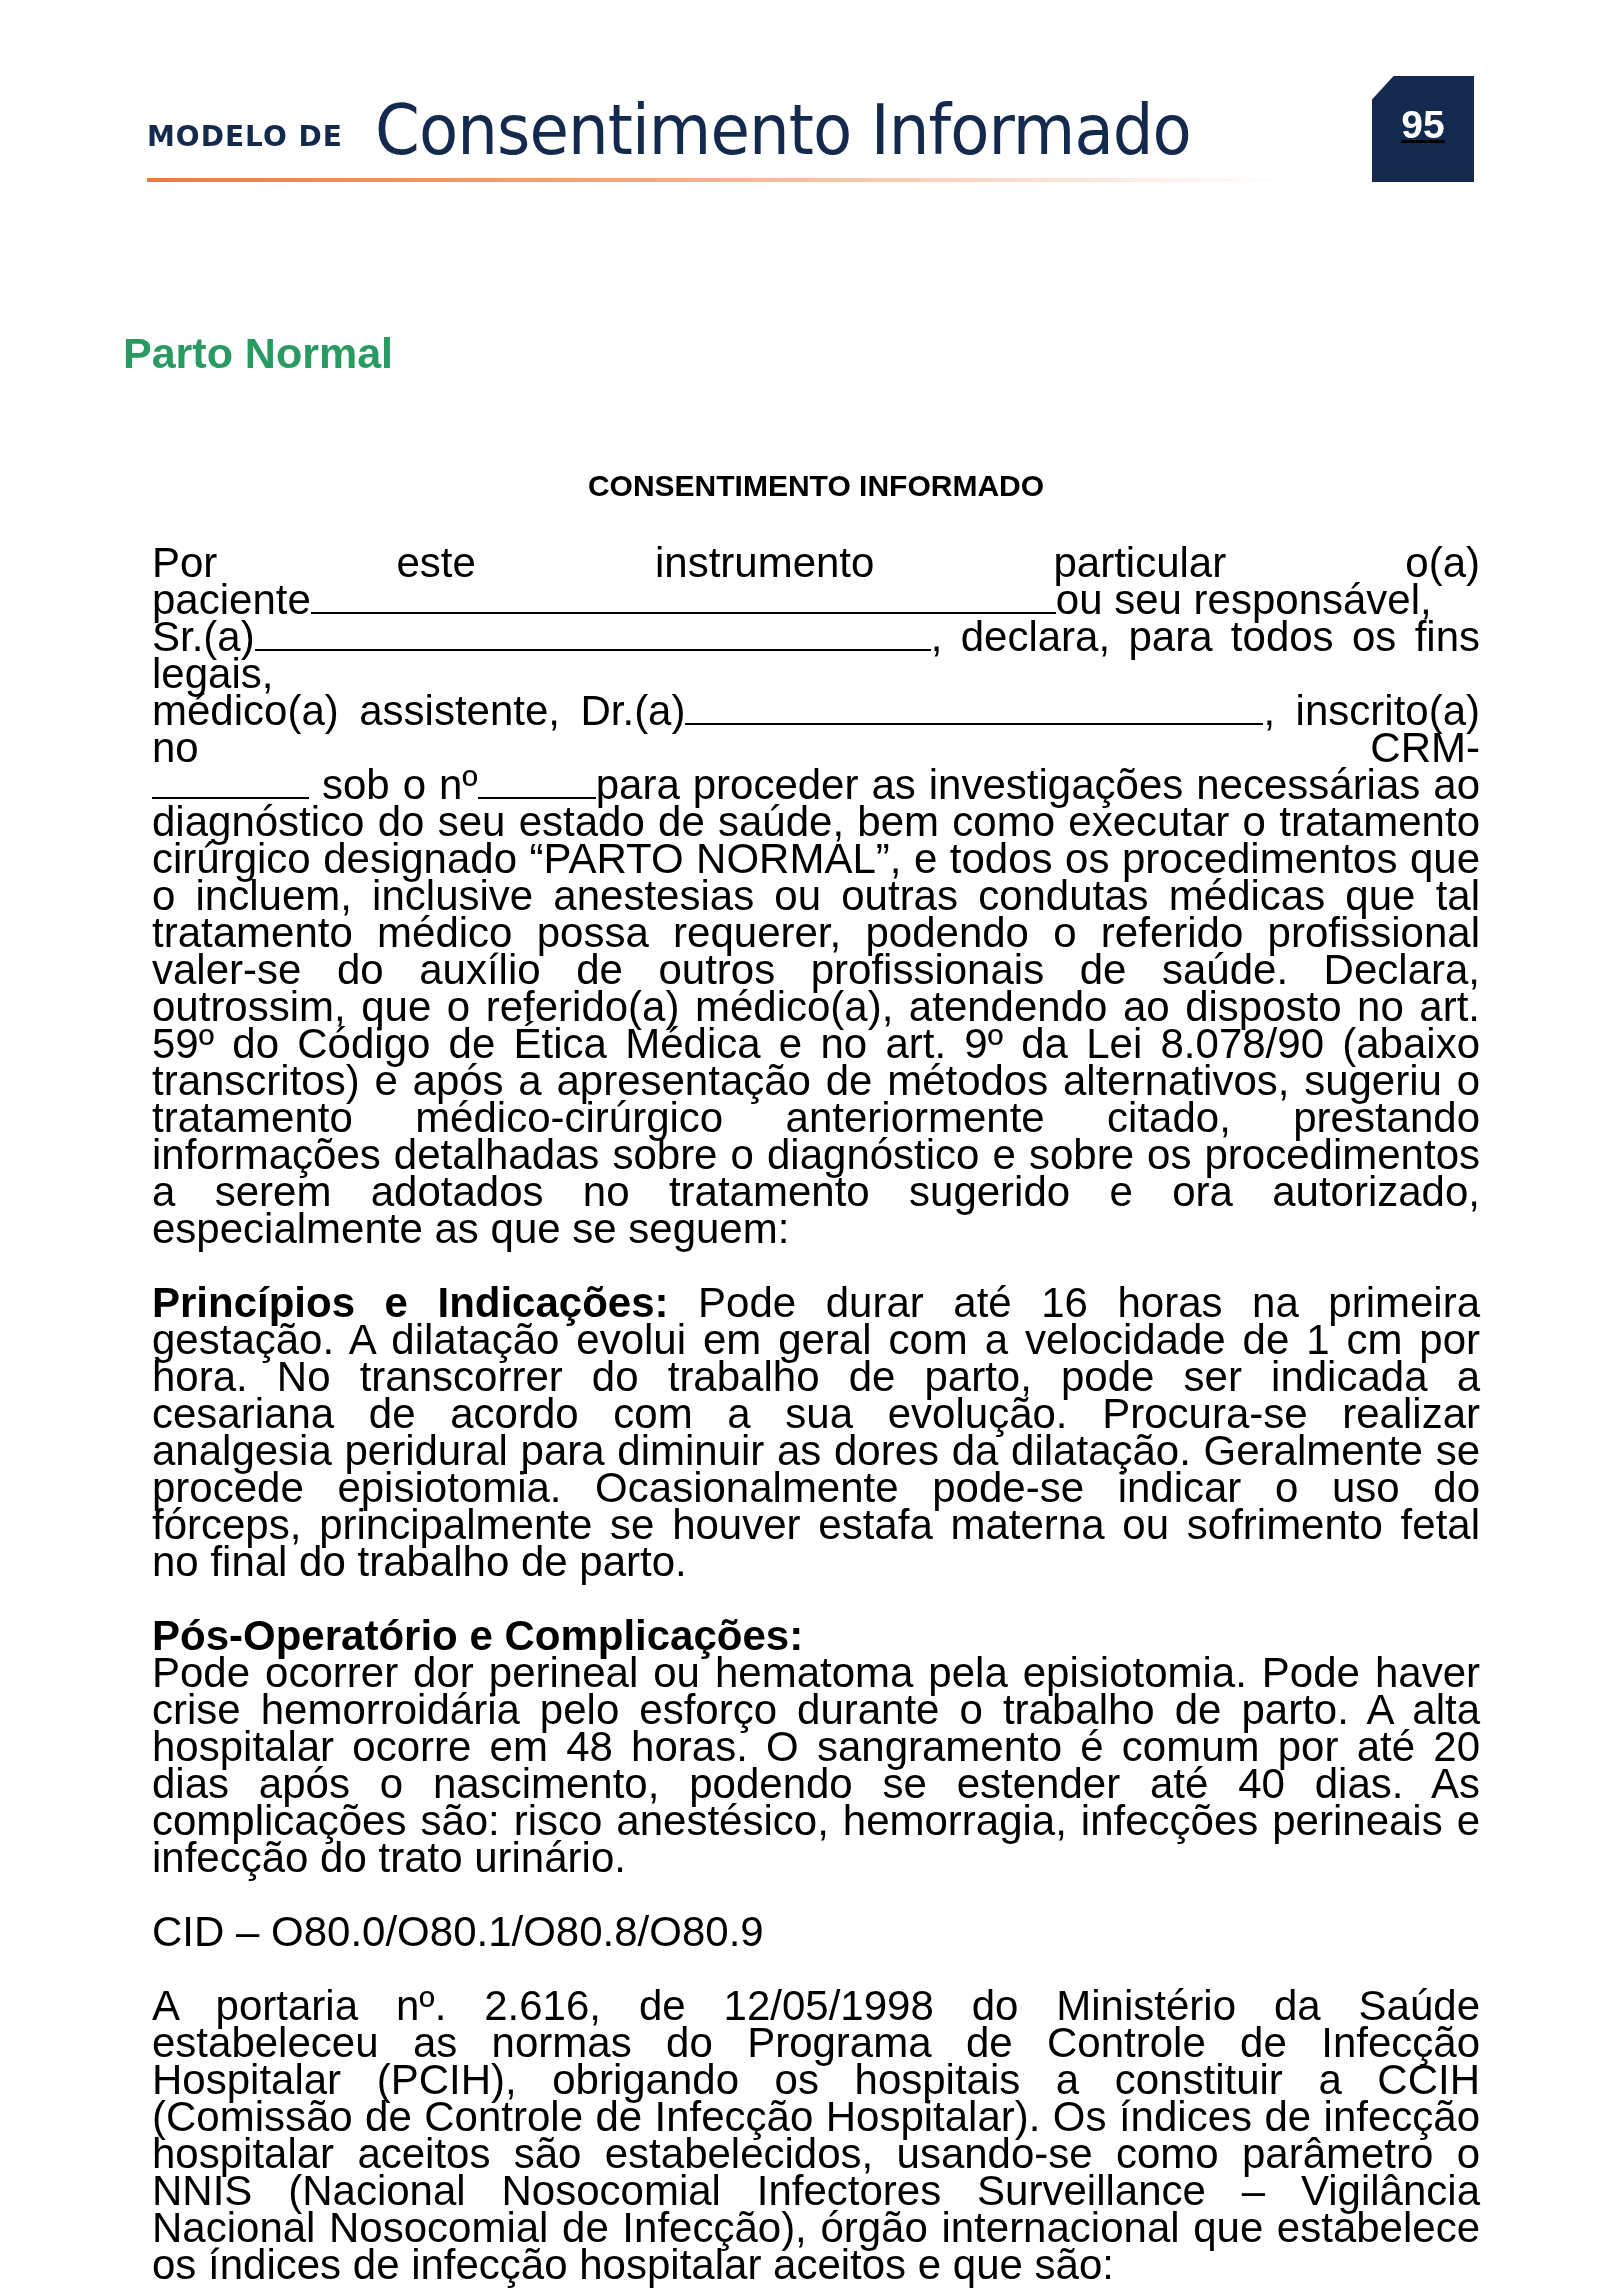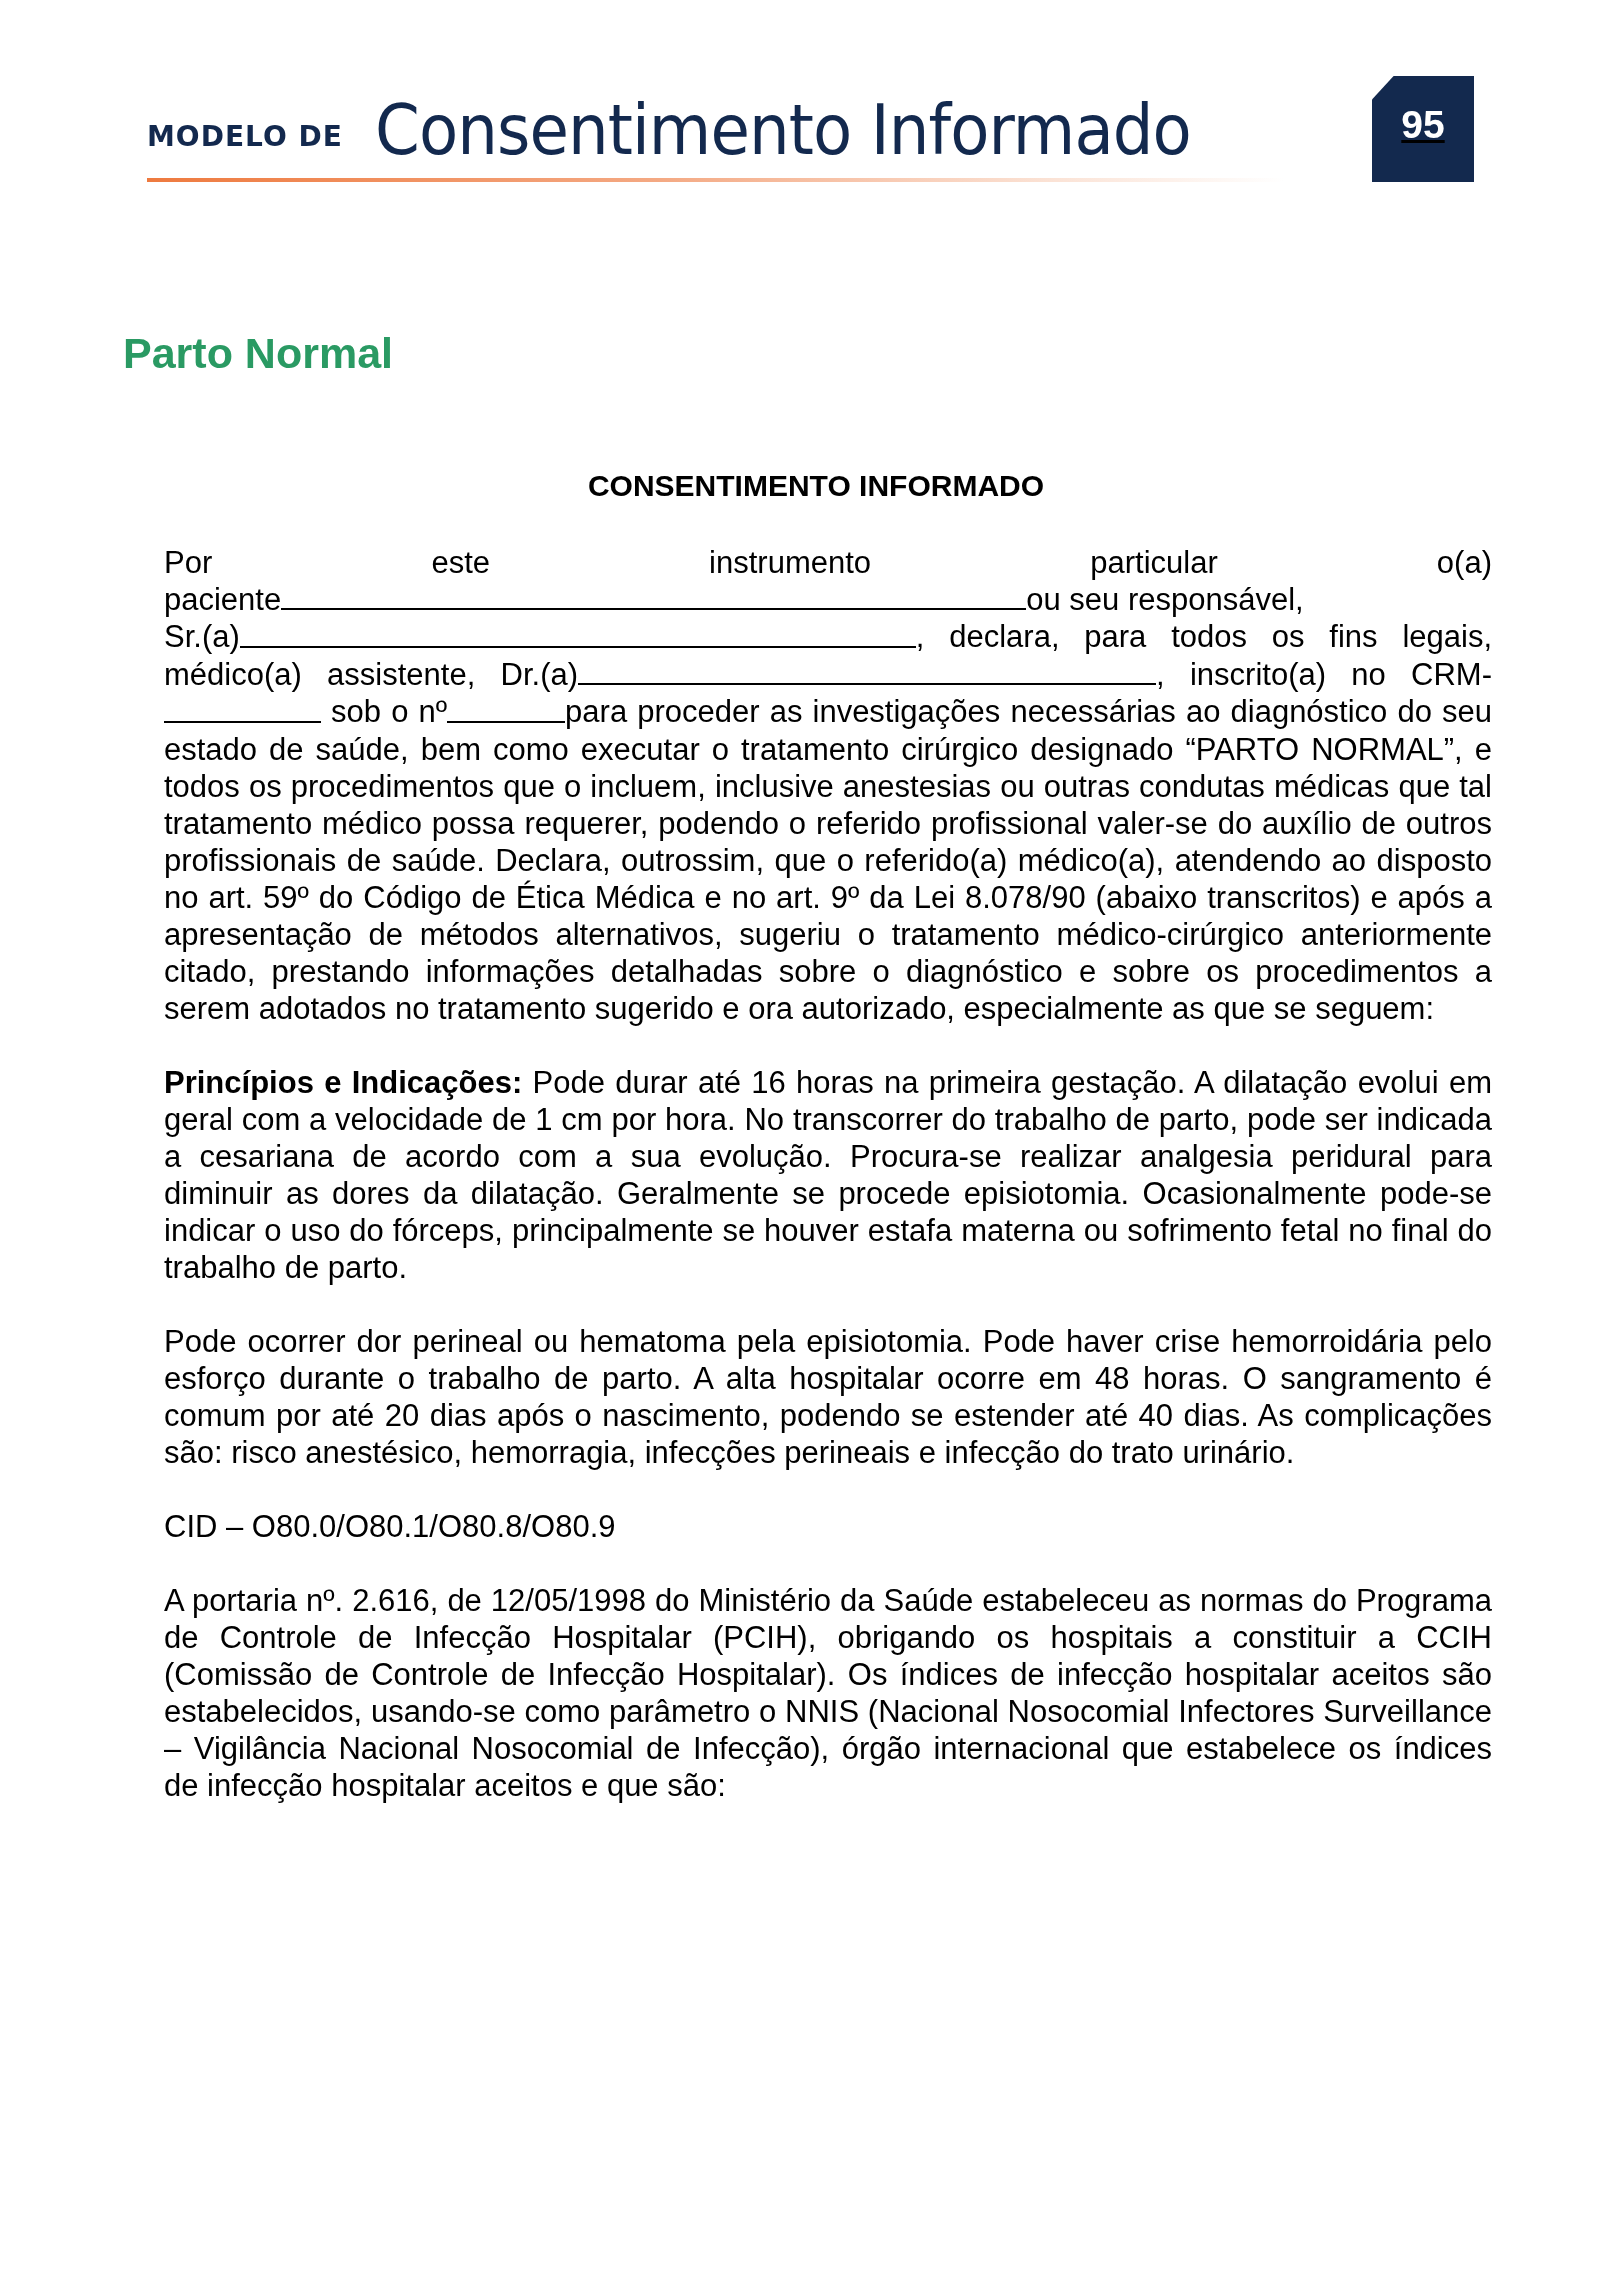--- a/index.html
+++ b/index.html
@@ -34,22 +34,22 @@
     font-family: "Liberation Sans", sans-serif; font-weight: bold;
     font-size: 43px; color: #2a9a63;
   }
   .doc-heading {
     position: absolute; left: 152px; width: 1328px; top: 469px; text-align: center;
     font-family: "Liberation Sans", sans-serif; font-weight: bold;
     font-size: 30px; color: #000;
   }
   .body {
     position: absolute; left: 152px; width: 1328px; top: 544px;
-    font-family: "Liberation Sans", sans-serif; font-size: 31px;
-    line-height: 37px; color: #000; margin-left: 12px;
+    font-family: "Liberation Sans", sans-serif; font-size: 42px;
+    line-height: 37px; color: #000;
   }
   .body p { margin: 0; text-align: justify; }
   .body .line-just { text-align: justify; text-align-last: justify; }
   .body .gap { height: 37px; }
   .blank { display: inline-block; border-bottom: 2px solid #000; height: 27.4px; vertical-align: baseline; }
   b { font-weight: bold; }
 </style>
 </head>
 <body>
 
@@ -78,20 +78,21 @@
   <p>
     <span class="blank" style="width:157px"></span><span> sob o nº</span><span class="blank" style="width:118px"></span><span>para proceder as investigações necessárias ao diagnóstico do seu estado de saúde, bem como executar o tratamento cirúrgico designado “PARTO NORMAL”, e todos os procedimentos que o incluem, inclusive anestesias ou outras condutas médicas que tal tratamento médico possa requerer, podendo o referido profissional valer-se do auxílio de outros profissionais de saúde. Declara, outrossim, que o referido(a) médico(a), atendendo ao disposto no art. 59º do Código de Ética Médica e no art. 9º da Lei 8.078/90 (abaixo transcritos) e após a apresentação de métodos alternativos, sugeriu o tratamento médico-cirúrgico anteriormente citado, prestando informações detalhadas sobre o diagnóstico e sobre os procedimentos a serem adotados no tratamento sugerido e ora autorizado, especialmente as que se seguem:</span>
   </p>
 
   <div class="gap"></div>
 
   <p><b>Princípios e Indicações:</b><span> Pode durar até 16 horas na primeira gestação. A dilatação evolui em geral com a velocidade de 1 cm por hora. No transcorrer do trabalho de parto, pode ser indicada a cesariana de acordo com a sua evolução. Procura-se realizar analgesia peridural para diminuir as dores da dilatação. Geralmente se procede episiotomia. Ocasionalmente pode-se indicar o uso do fórceps, principalmente se houver estafa materna ou sofrimento fetal no final do trabalho de parto.</span></p>
 
   <div class="gap"></div>
 
+  <p><b>Pós-Operatório e Complicações:</b></p>
   <p>Pode ocorrer dor perineal ou hematoma pela episiotomia. Pode haver crise hemorroidária pelo esforço durante o trabalho de parto. A alta hospitalar ocorre em 48 horas. O sangramento é comum por até 20 dias após o nascimento, podendo se estender até 40 dias. As complicações são: risco anestésico, hemorragia, infecções perineais e infecção do trato urinário.</p>
 
   <div class="gap"></div>
 
   <p>CID – O80.0/O80.1/O80.8/O80.9</p>
 
   <div class="gap"></div>
 
   <p>A portaria nº. 2.616, de 12/05/1998 do Ministério da Saúde estabeleceu as normas do Programa de Controle de Infecção Hospitalar (PCIH), obrigando os hospitais a constituir a CCIH (Comissão de Controle de Infecção Hospitalar). Os índices de infecção hospitalar aceitos são estabelecidos, usando-se como parâmetro o NNIS (Nacional Nosocomial Infectores Surveillance – Vigilância Nacional Nosocomial de Infecção), órgão internacional que estabelece os índices de infecção hospitalar aceitos e que são:</p>
 </div>

